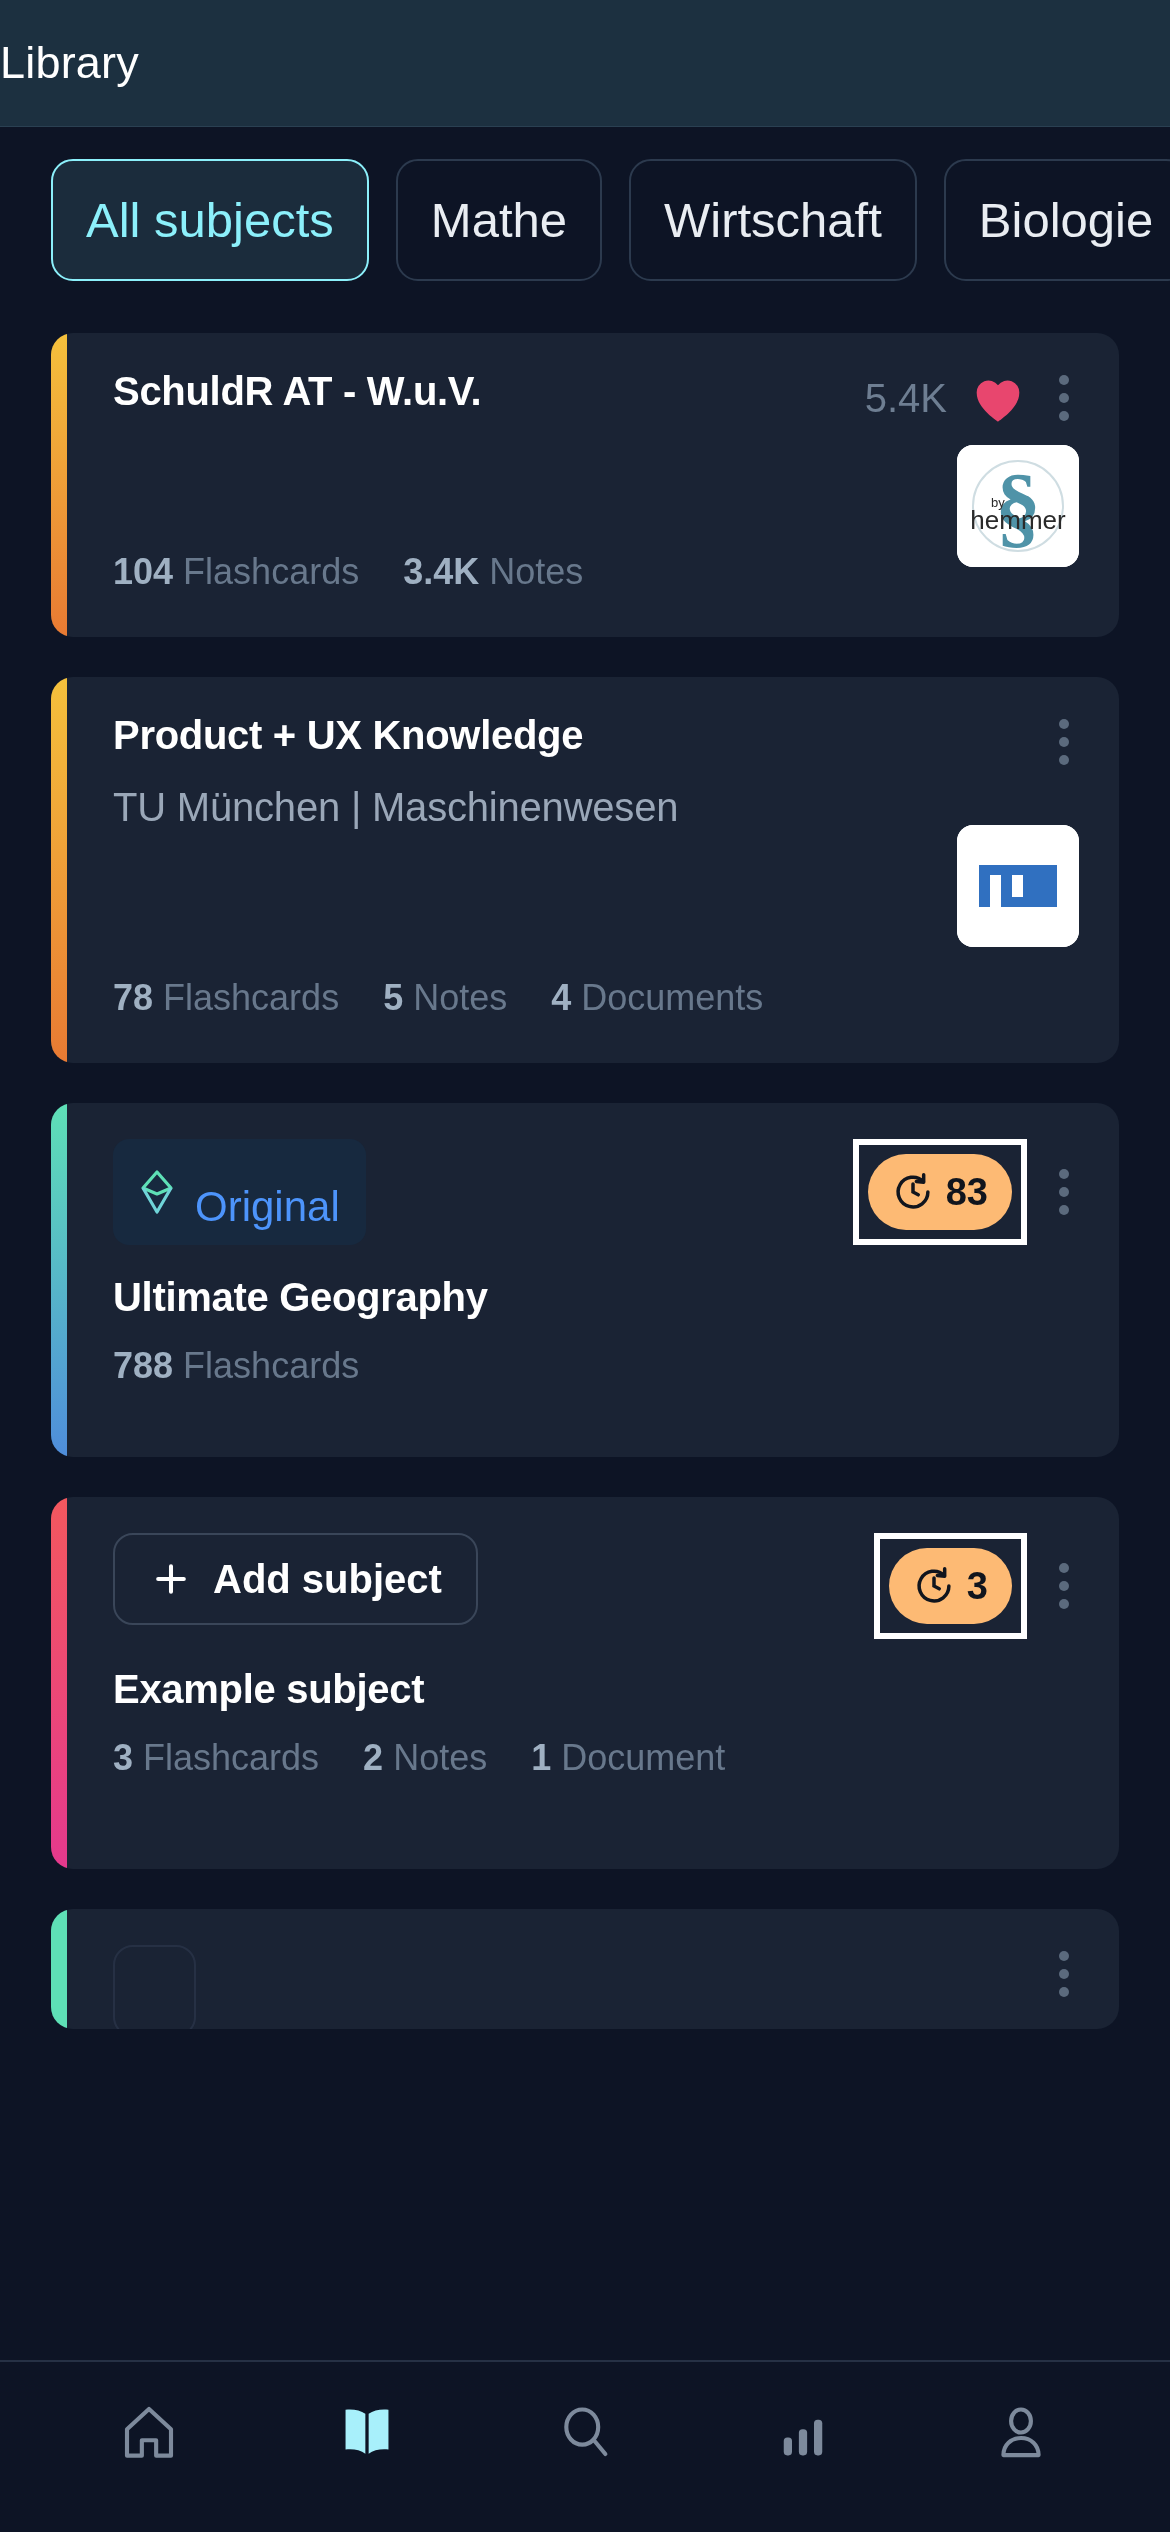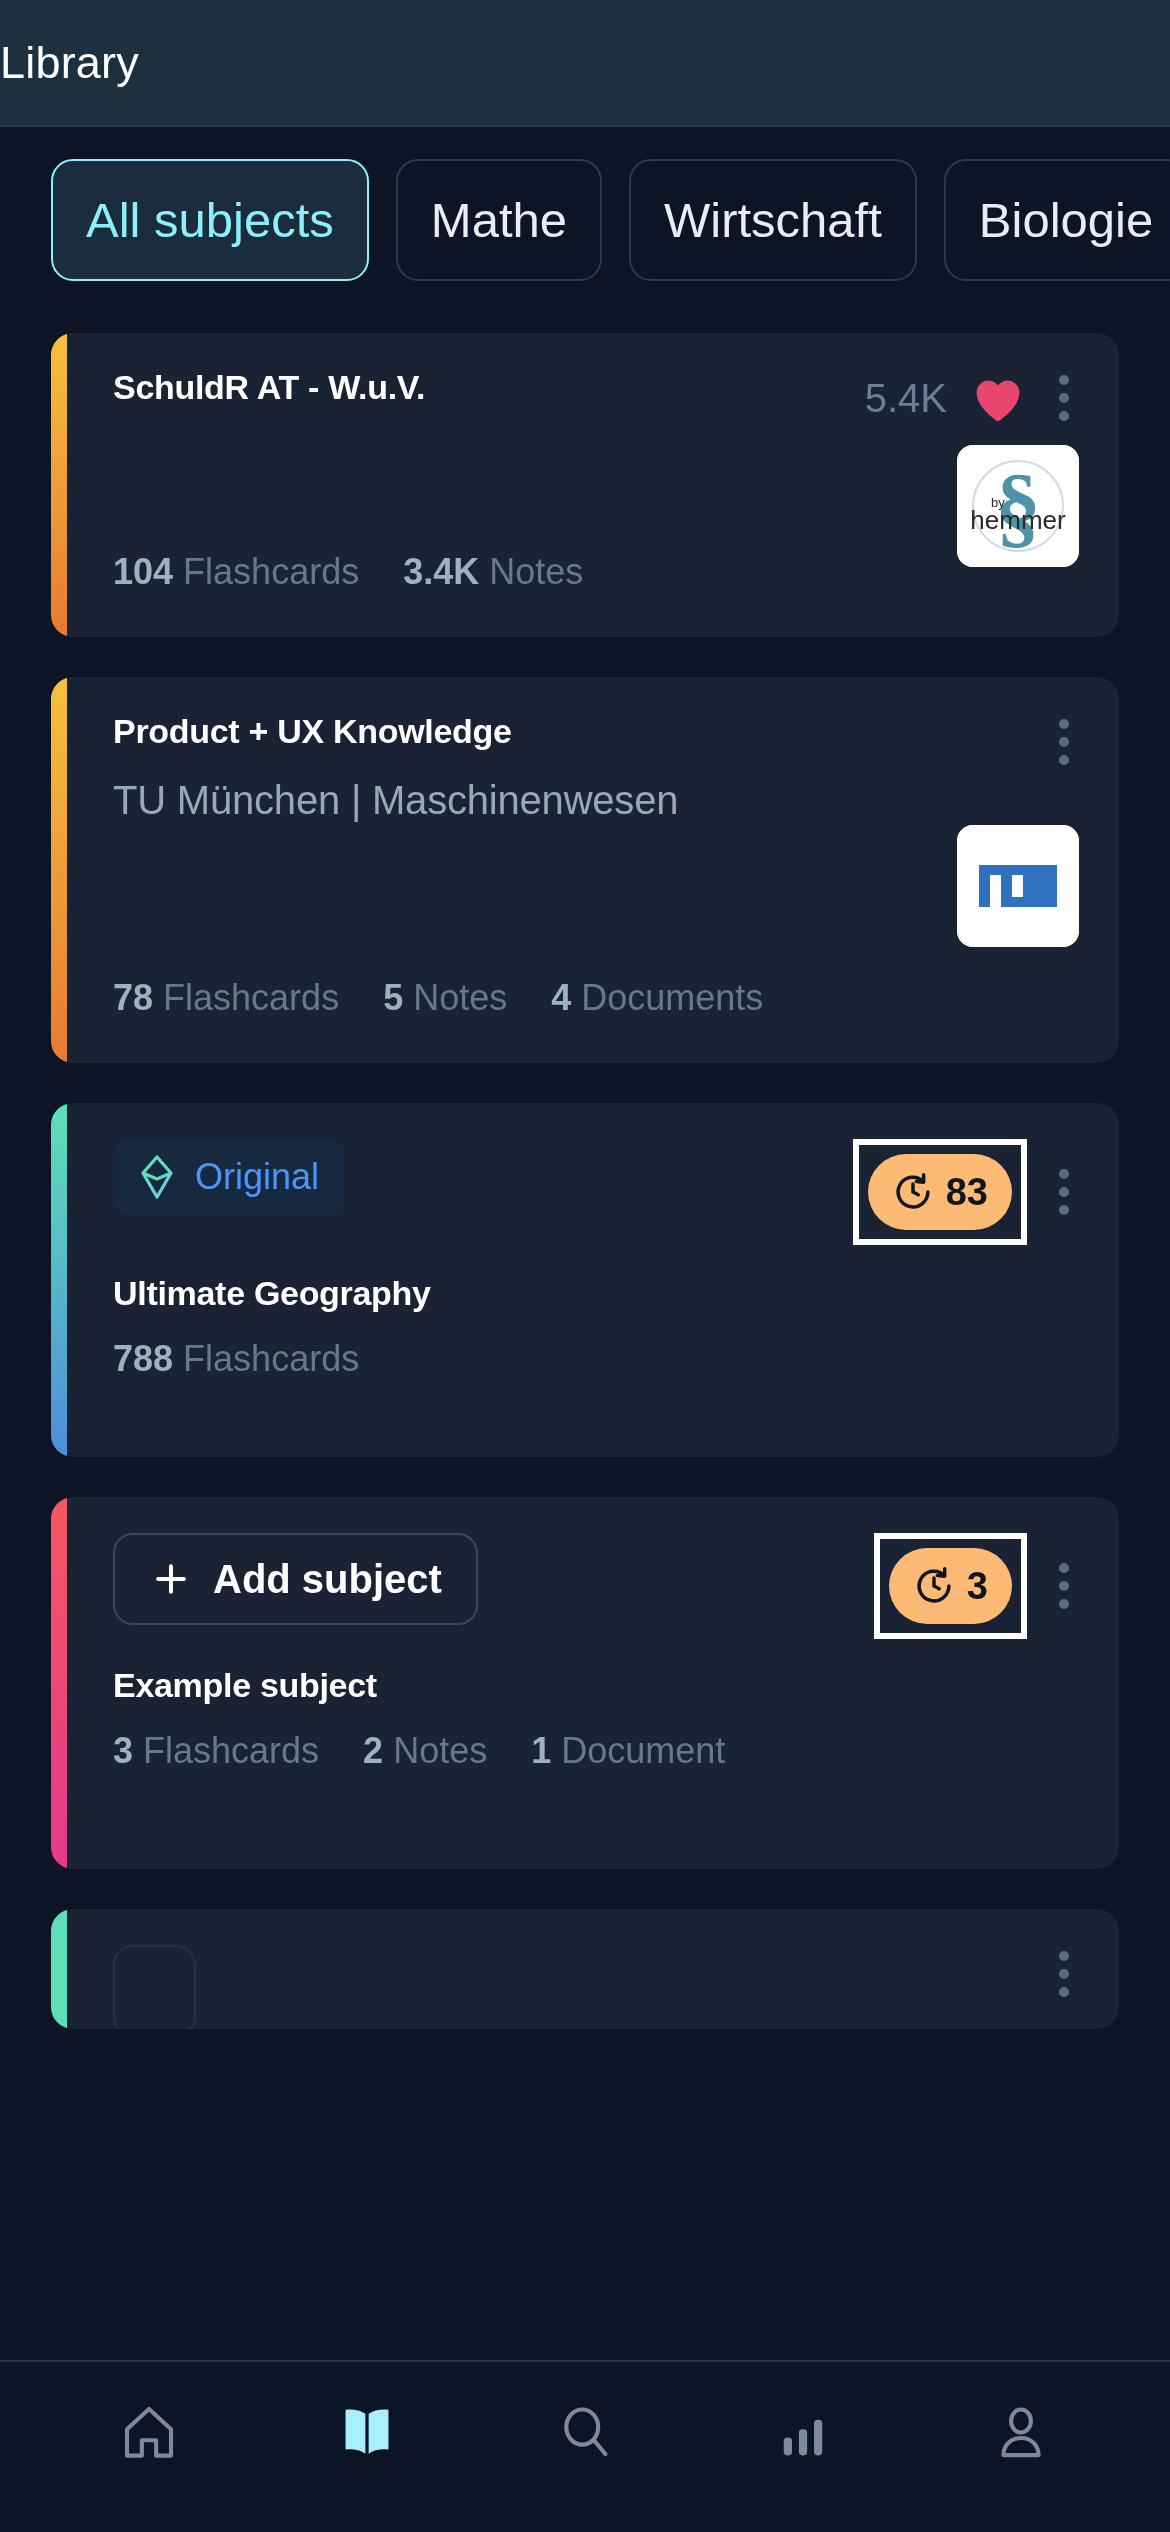--- a/index.html
+++ b/index.html
@@ -74,21 +74,21 @@
   .accent {
     position:absolute; left:0; top:0; bottom:0; width:16px;
   }
   .accent.a-orange { background:linear-gradient(180deg,#f5c13c 0%,#e87a33 100%); }
   .accent.a-teal   { background:linear-gradient(180deg,#5ee0b6 0%,#4f8ddb 100%); }
   .accent.a-pink   { background:linear-gradient(180deg,#f3585e 0%,#e5398d 100%); }
   .accent.a-green  { background:linear-gradient(180deg,#5ee0b6 0%,#5ee0b6 100%); }
 
   .card-top { display:flex; align-items:flex-start; justify-content:space-between; }
   .card-title {
-    font-size:34px; font-weight:700; color:#ffffff; line-height:1.1;
+    font-size:40px; font-weight:700; color:#ffffff; line-height:1.1;
     letter-spacing:-.3px;
   }
   .card-sub { font-size:40px; color:#9aa7b8; margin-top:28px; letter-spacing:-.2px; }
 
   .top-right { display:flex; align-items:center; gap:22px; }
   .likes { font-size:40px; color:#6e7e92; font-weight:500; }
   .heart { display:block; }
   .kebab { display:flex; flex-direction:column; gap:8px; align-items:center; padding:6px 10px; }
   .kebab i { width:10px; height:10px; border-radius:50%; background:#5b6a7d; display:block; }
 
@@ -99,21 +99,21 @@
 
   .stats { display:flex; gap:44px; font-size:36px; color:#68788c; }
   .stats .num { color:#9fb0c2; font-weight:700; }
 
   
   .orig-badge {
     display:inline-flex; align-items:center; gap:14px;
     background:#17293f; border-radius:16px;
     padding:14px 26px 14px 20px;
   }
-  .orig-label { color:#4d94fb; font-size:36px; }
+  .orig-label { color:#4d94fb; font-size:42px;margin-top:30px; }
 
   
   .pill-wrap { border:6px solid #ffffff; padding:9px; display:inline-flex; }
   .timer-pill {
     background:#fdba74; border-radius:42px;
     height:76px; padding:0 24px;
     display:flex; align-items:center; gap:12px;
   }
   .timer-num { font-size:38px; font-weight:700; color:#11151d; }
 

